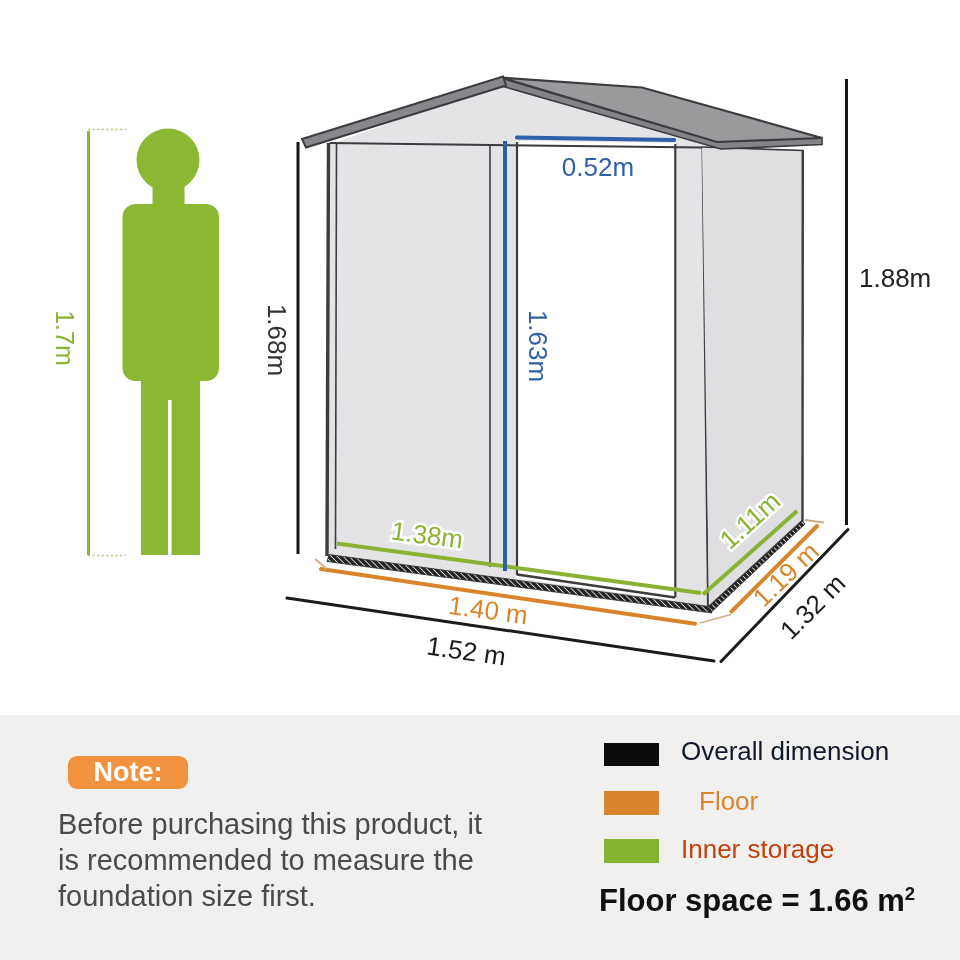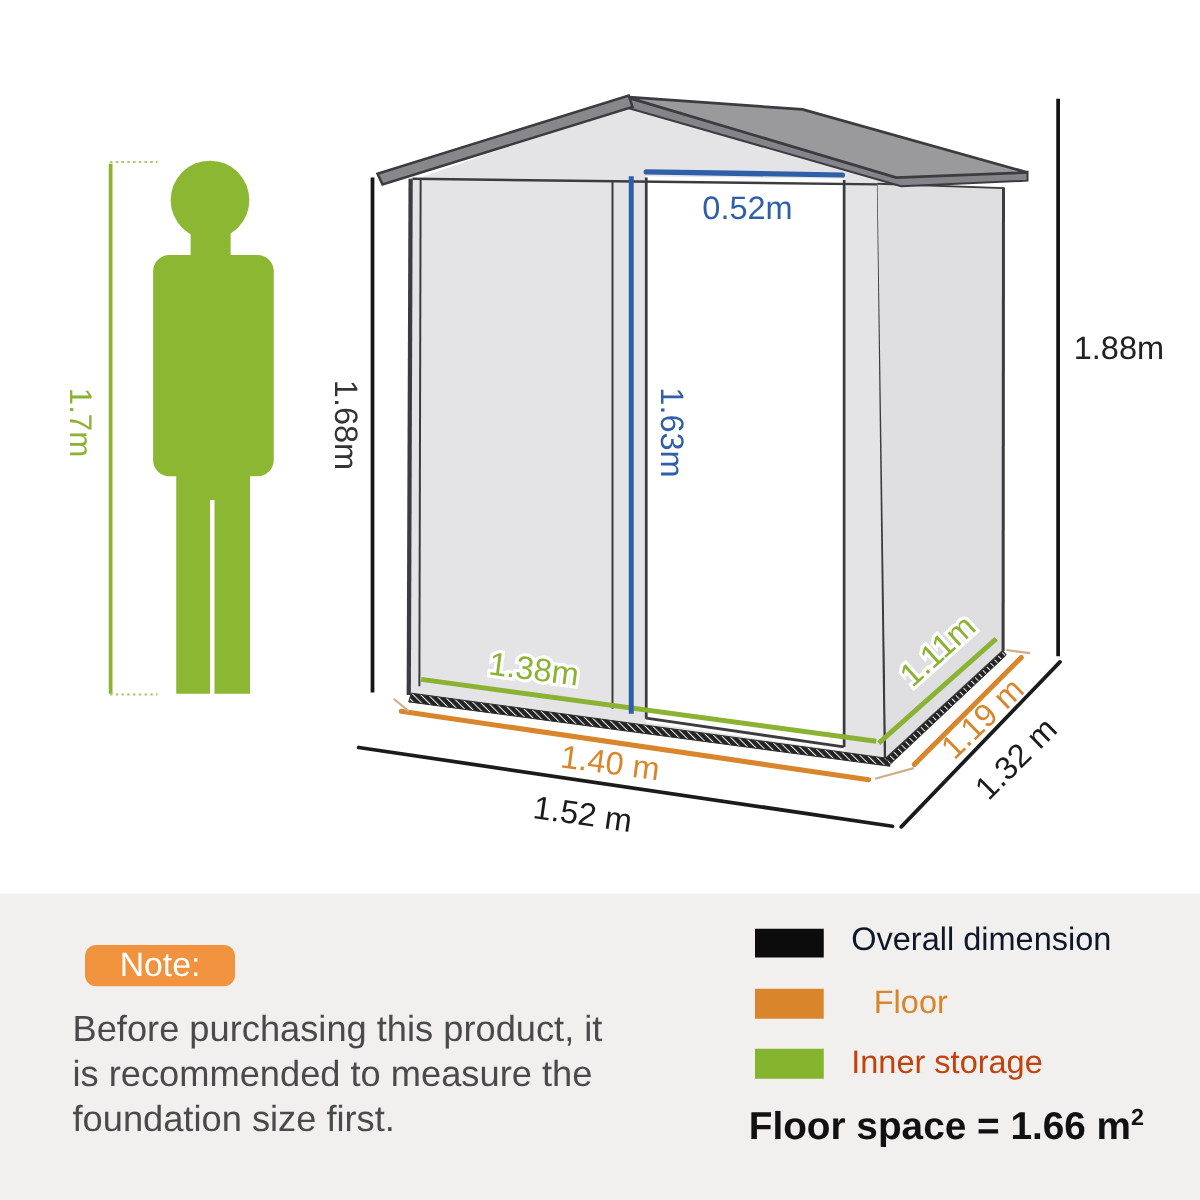--- a/index.html
+++ b/index.html
@@ -117,21 +117,21 @@
 
   <text transform="translate(792,581) rotate(-44)" text-anchor="middle" font-size="26" fill="#d9852c">1.19 m</text>
 
   <text transform="translate(465,660) rotate(8.2)" text-anchor="middle" font-size="26" fill="#1b1b1b">1.52 m</text>
 
   <text transform="translate(819,613) rotate(-45)" text-anchor="middle" font-size="26" fill="#1b1b1b">1.32 m</text>
 </svg>
 
 <div class="abs" style="left:0;top:715px;width:960px;height:245px;background:#f1f0ee;"></div>
 
-<div class="abs" style="left:68px;top:756px;width:120px;height:33px;background:#f0923e;border-radius:9px;color:#ffffff;font-weight:normal;font-size:27px;line-height:33px;padding-left:0;text-align:center;">Note:</div>
+<div class="abs" style="left:68px;top:756px;width:120px;height:33px;background:#f0923e;border-radius:9px;color:#ffffff;font-weight:bold;font-size:27px;line-height:33px;padding-left:0;text-align:center;">Note:</div>
 
 <div class="abs" style="left:58px;top:806px;width:470px;font-size:29px;line-height:36px;color:#4a4a4a;">Before purchasing this product, it<br>is recommended to measure the<br>foundation size first.</div>
 
 <div class="abs" style="left:604px;top:743px;width:55px;height:23px;background:#0c0c0c;"></div>
 <div class="abs" style="left:681px;top:736px;font-size:26px;color:#0f172a;">Overall dimension</div>
 
 <div class="abs" style="left:604px;top:791px;width:55px;height:24px;background:#d9852c;"></div>
 <div class="abs" style="left:681px;top:786px;font-size:26px;color:#d9852c;margin-left:18px;">Floor</div>
 
 <div class="abs" style="left:604px;top:839px;width:55px;height:24px;background:#85b42f;"></div>

